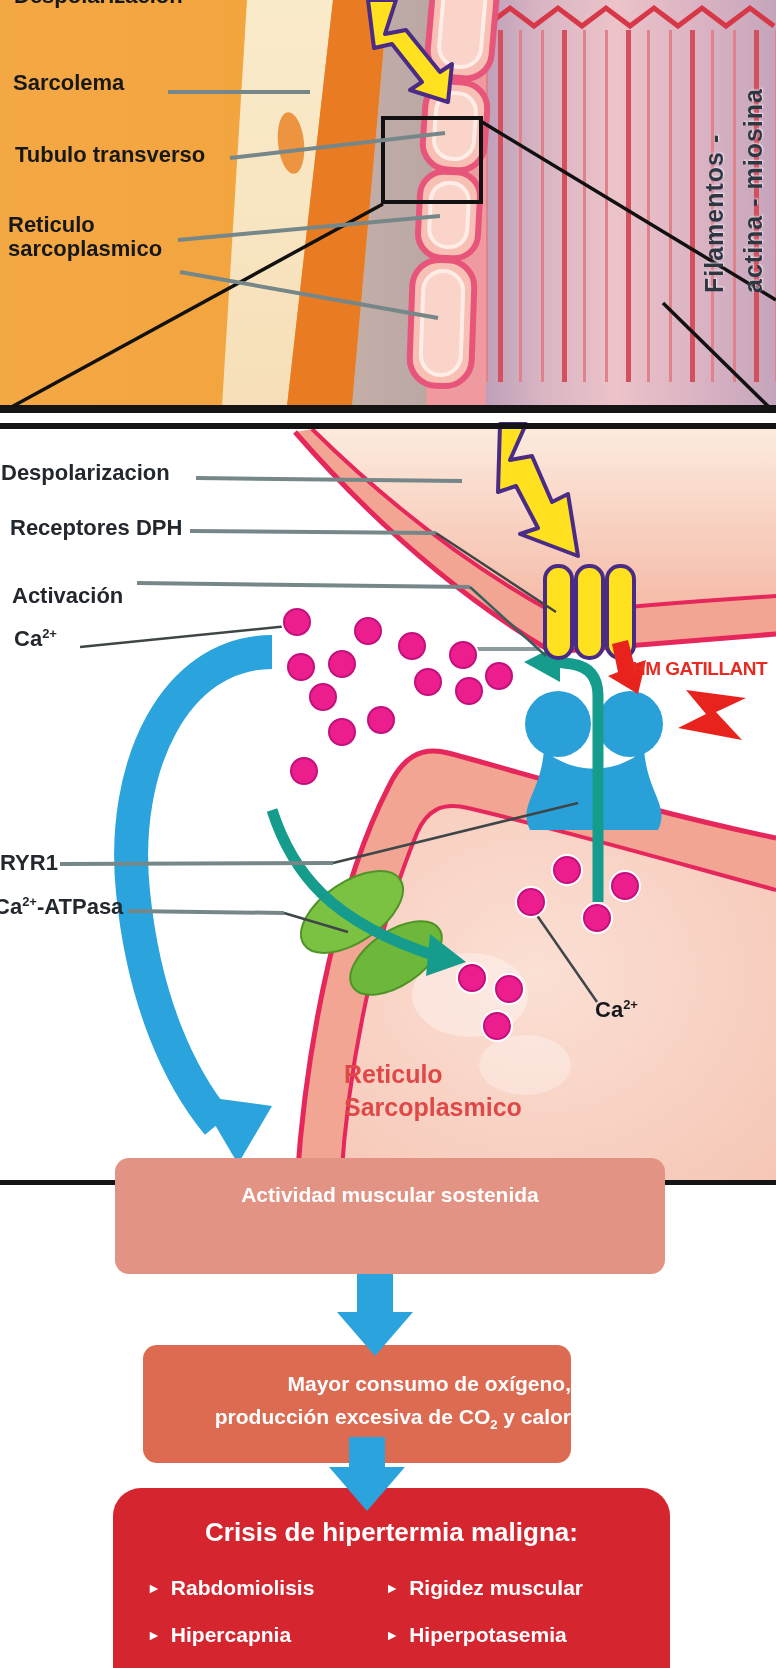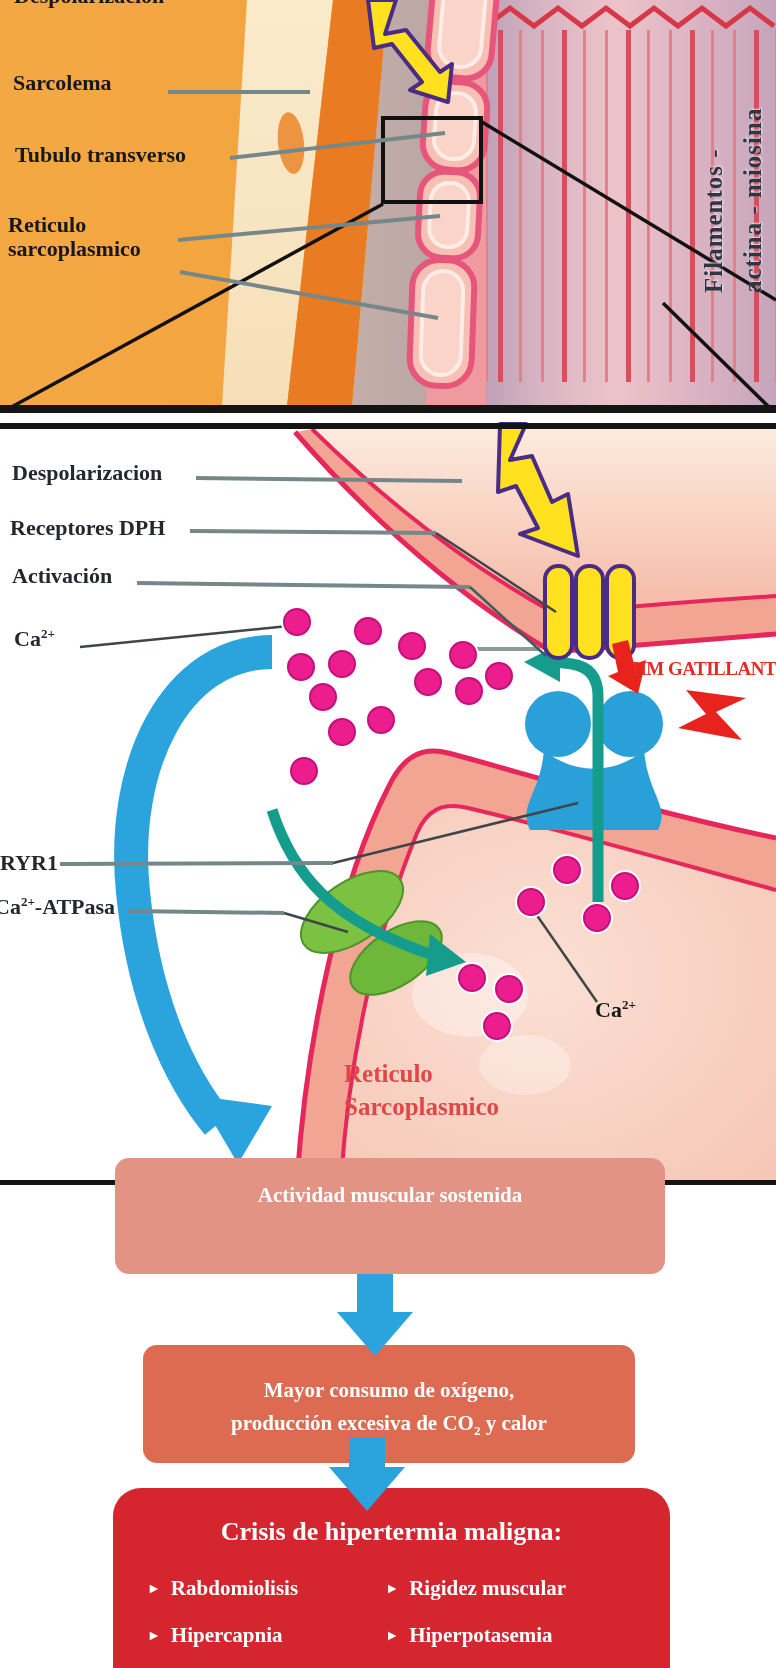--- a/index.html
+++ b/index.html
@@ -1,17 +1,17 @@
 <!DOCTYPE html>
 <html><head>
 <meta charset="utf-8">
 <style>
   html,body{margin:0;padding:0;background:#777;}
   .stage{position:relative;width:776px;height:1668px;margin:0 auto;background:#fff;
-         overflow:hidden;font-family:Liberation Serif, serif;}
+         overflow:hidden;font-family:Liberation Sans, sans-serif;}
   .abs{position:absolute;}
   
   .top-bg{left:0;top:0;width:776px;height:406px;background:linear-gradient(90deg,#F4A843,#F09D38);z-index:1;}
   .wedge-cream{left:0;top:0;width:776px;height:406px;z-index:1;
     clip-path:polygon(247px 0,333px 0,287px 406px,222px 406px);
     background:linear-gradient(180deg,#FAEBCB,#F6DFB8);}
   .wedge-orange{left:0;top:0;width:776px;height:406px;z-index:1;
     clip-path:polygon(333px 0,388px 0,352px 406px,287px 406px);
     background:#E97B22;}
   .wedge-gray{left:0;top:0;width:776px;height:406px;z-index:1;
@@ -39,21 +39,21 @@
   .lbl-sr{color:#E04848;font-size:25px;line-height:1.3;}
   .filaments{position:absolute;left:695px;top:293px;width:240px;height:86px;z-index:4;
     transform:rotate(-90deg);transform-origin:0 0;
     font-weight:bold;font-size:25px;line-height:1.55;letter-spacing:1px;color:#2E3642;
     text-shadow:1px 1px 2px rgba(240,236,244,.9);white-space:nowrap;}
   
   .fbox{position:absolute;z-index:5;border-radius:14px;color:#fff;font-weight:bold;
         text-align:center;font-size:21px;line-height:1.55;}
   .fbox sub{font-size:13px;}
   .box1{left:115px;top:1158px;width:550px;height:116px;background:#E29384;padding-top:21px;box-sizing:border-box;}
-  .box2{left:143px;top:1345px;width:492px;height:118px;background:#DC6B52;padding-top:29px;box-sizing:border-box;}
+  .box2{left:143px;top:1345px;width:428px;height:118px;background:#DC6B52;padding-top:23px;box-sizing:border-box;text-align:right;}
   .box3{left:113px;top:1488px;width:557px;height:210px;background:#D5252F;border-radius:28px;padding-top:24px;box-sizing:border-box;}
   .box3 .title{font-size:26px;}
   .blist{display:grid;grid-template-columns:47% 53%;row-gap:14px;margin-top:20px;
          padding:0 16px 0 34px;text-align:left;font-size:21px;}
   .blist .bi{white-space:nowrap;}
   .blist .bchar{font-size:14px;margin-right:10px;vertical-align:2px;}
   .arrow-shaft{position:absolute;z-index:6;background:#2BA4DE;}
   .arrow-head{position:absolute;z-index:6;width:0;height:0;
       border-left:38px solid transparent;border-right:38px solid transparent;border-top:44px solid #2BA4DE;}
 </style>
@@ -231,23 +231,23 @@
   <div class="lbl" style="left:15px;top:143px;">Tubulo transverso</div>
   <div class="lbl" style="left:8px;top:213px;">
     <span>Reticulo</span><br>
     <span>sarcoplasmico</span>
   </div>
   <div class="filaments">
     <span>Filamentos -</span><br>
     <span>actina - miosina</span>
   </div>
 
-  <div class="lbl lbl-mid" style="left:12px;top:461px;">Despolarizacion</div>
+  <div class="lbl lbl-mid" style="left:1px;top:461px;">Despolarizacion</div>
   <div class="lbl lbl-mid" style="left:10px;top:516px;">Receptores DPH</div>
-  <div class="lbl lbl-mid" style="left:12px;top:564px;">Activación</div>
+  <div class="lbl lbl-mid" style="left:12px;top:584px;">Activación</div>
   <div class="lbl lbl-mid" style="left:14px;top:627px;"><span>Ca</span><sup>2+</sup></div>
   <div class="lbl lbl-mid" style="left:0px;top:851px;">RYR1</div>
   <div class="lbl lbl-mid" style="left:-6px;top:895px;"><span>Ca</span><sup>2+</sup><span>-ATPasa</span></div>
   <div class="lbl lbl-red" style="left:632px;top:659px;">HM GATILLANT</div>
   <div class="lbl lbl-sr" style="left:344px;top:1058px;">
     <span>Reticulo</span><br>
     <span>Sarcoplasmico</span>
   </div>
   <div class="lbl" style="left:595px;top:998px;"><span>Ca</span><sup>2+</sup></div>
 

